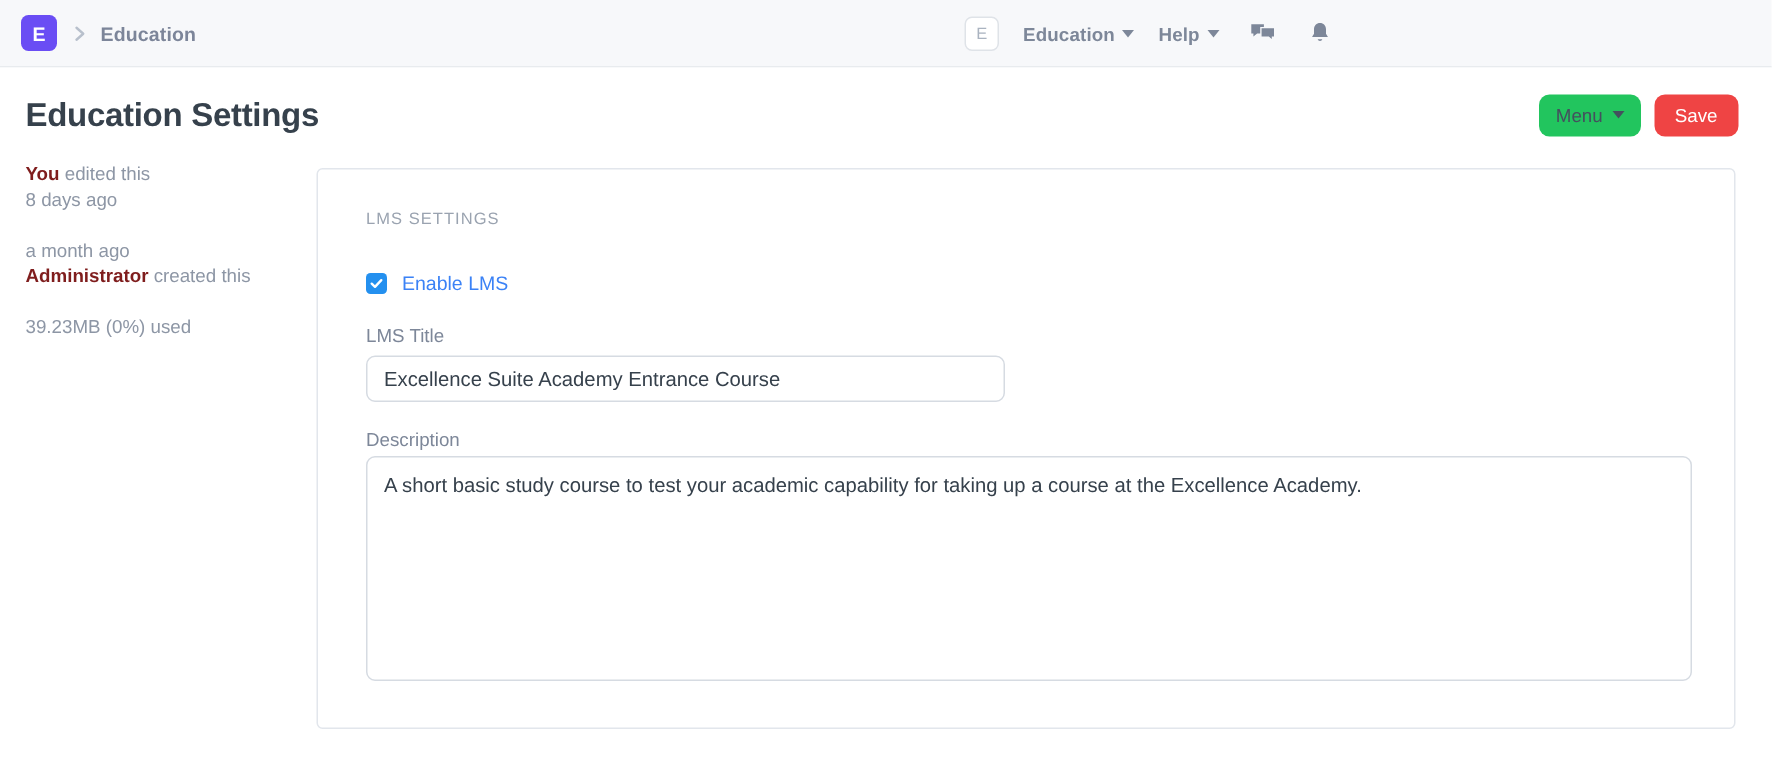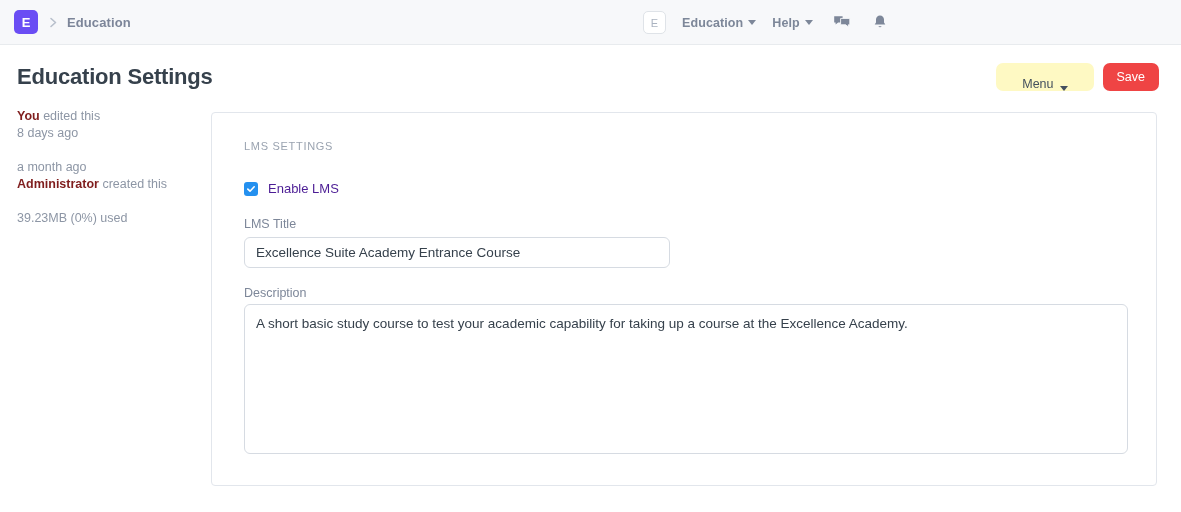--- a/index.html
+++ b/index.html
@@ -138,29 +138,29 @@
   }
   .head-actions {
     position: absolute;
     right: 22px;
     display: flex;
     align-items: center;
     gap: 9px;
   }
   .btn-menu {
     height: 28px;
-    padding: 0 26px;
-    background: #fef9c3;
+    padding: 0 11px;
+    background: #22c55e;
     border: none;
     border-radius: 7px;
     font-size: 12.5px;
     font-family: "Liberation Sans", sans-serif;
     color: #44505e;
     display: flex;
-    align-items: flex-end;
+    align-items: center;
     gap: 6px;
     cursor: pointer;
   }
   .btn-menu .caret { border-top-color: #44505e; }
   .btn-save {
     height: 28px;
     padding: 0 14px;
     background: #ef4444;
     border: none;
     border-radius: 7px;
@@ -216,21 +216,21 @@
     border-radius: 3px;
     background: #2490ef;
     display: flex;
     align-items: center;
     justify-content: center;
     cursor: pointer;
   }
   .cb svg { display: block; }
   .cb-label {
     font-size: 13px;
-    color: #4c1d95;
+    color: #3b82f6;
   }
 
   .field-label {
     font-size: 12.5px;
     color: #7d8799;
   }
   .field-title {
     position: absolute;
     top: 104px; left: 32px;
   }

